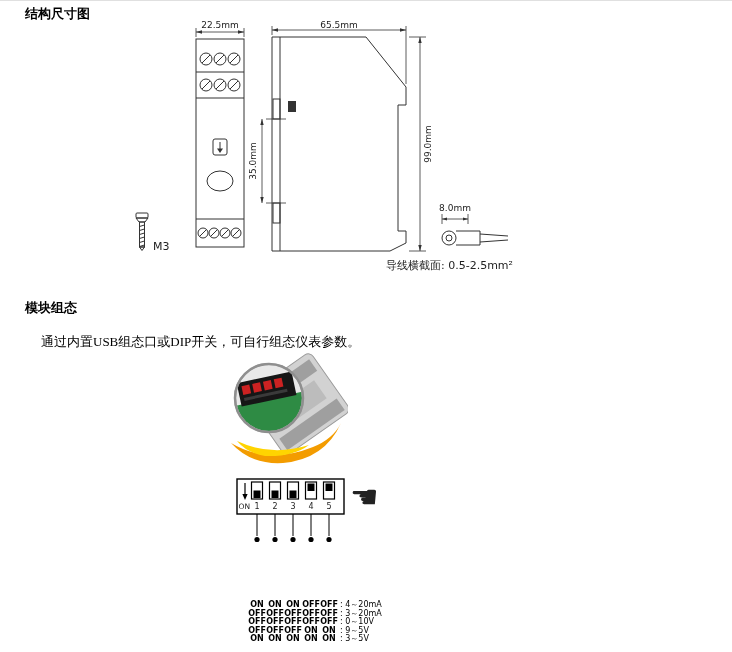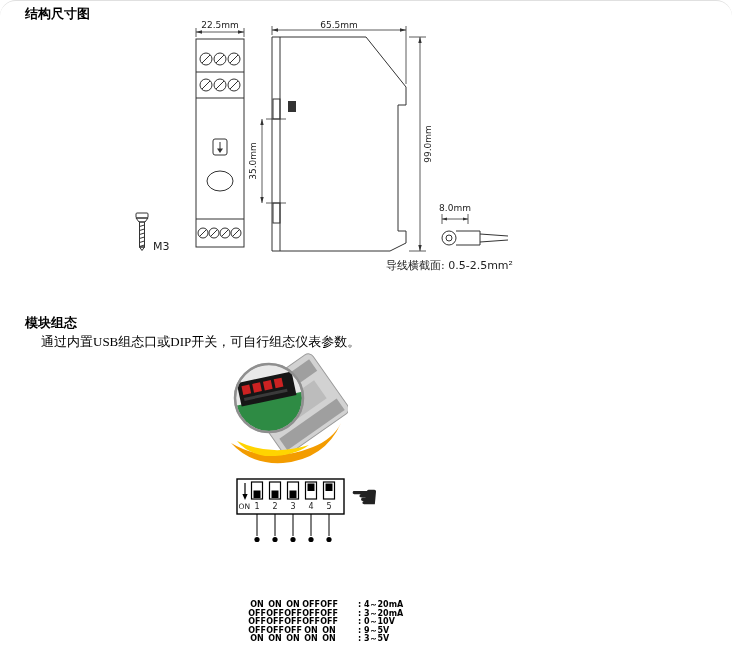--- a/index.html
+++ b/index.html
@@ -1,34 +1,34 @@
 <!DOCTYPE html>
 <html><head>
 <meta charset="utf-8">
 <style>
   html,body{margin:0;padding:0;background:#fff;}
   .page{
     position:relative;width:732px;height:652px;background:#fff;
     font-family:"Liberation Serif","DejaVu Serif",serif;color:#000;
-    overflow:hidden;border-top:1px solid #e0e0e0;box-sizing:border-box;border-radius:16px;
+    overflow:hidden;border-top:1px solid #e0e0e0;box-sizing:border-box;
   }
   .sec-title{position:absolute;left:25px;font-size:13px;font-weight:bold;white-space:nowrap;}
   .sec-title.s1{top:4px;}
-  .sec-title.s2{top:313px;text-align:center;}
+  .sec-title.s2{top:298px;text-align:center;}
   .para{position:absolute;left:41px;top:332px;font-size:13px;white-space:nowrap;}
   svg{position:absolute;display:block;}
   .tech text{font-family:"DejaVu Sans","Liberation Sans",sans-serif;fill:#222;}
   .cfg-table{
     position:absolute;left:246px;top:600px;
     font-family:"DejaVu Sans","Liberation Sans",sans-serif;
     font-size:8px;line-height:8.5px;color:#000;
   }
   .cfg-row{display:flex;padding-left:2px;}
   .cfg-cell{flex:0 0 18px;width:18px;text-align:center;font-weight:bold;}
-  .cfg-range{margin-left:20px;white-space:nowrap;font-weight:bold;}
+  .cfg-range{margin-left:2px;white-space:nowrap;font-weight:normal;}
 </style>
 </head>
 <body>
 
 <div class="page">
 
   <div class="sec-title s1">结构尺寸图</div>
 
   <svg class="tech" style="left:128px;top:20px" width="392" height="262" viewBox="0 0 392 262">
     <g fill="none" stroke="#333" stroke-width="1">

